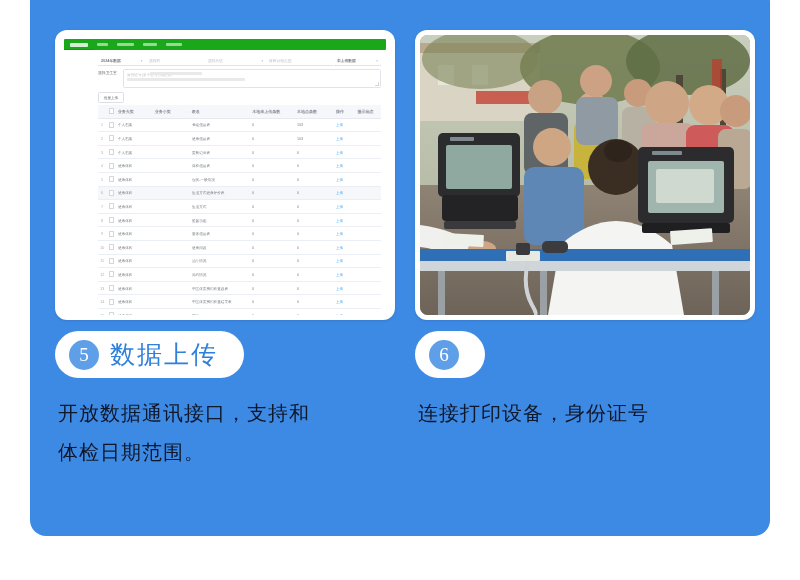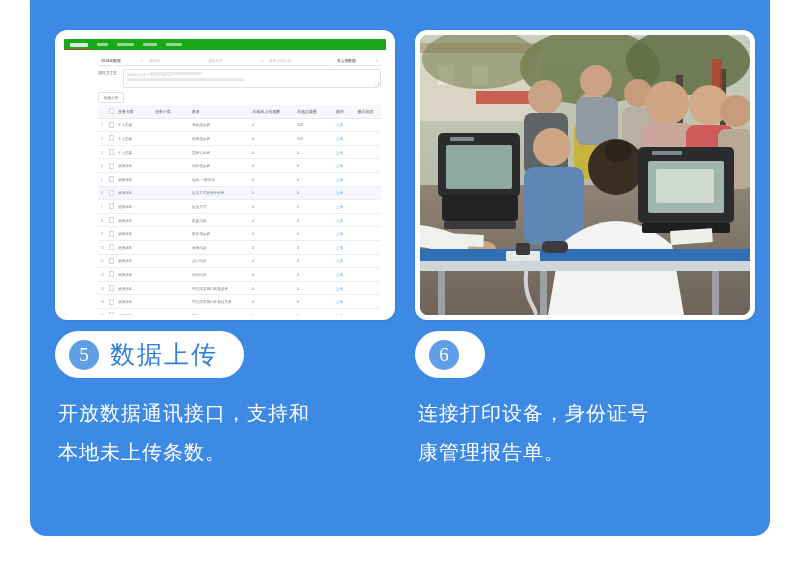--- a/index.html
+++ b/index.html
@@ -118,21 +118,21 @@
     flex:0 0 auto;
   }
   .pill-title{
     font-size:25px;color:#2f7fdd;letter-spacing:2px;white-space:nowrap;
     font-family:Liberation Mono, monospace;
   }
 
   
   .desc{
     position:absolute;top:408px;left:3px;width:336px;
-    color:#ffffff;font-size:20px;line-height:39px;letter-spacing:1px;
+    color:#0f172a;font-size:20px;line-height:39px;letter-spacing:1px;
     font-family:"DejaVu Sans","Liberation Sans",sans-serif;
   }
   .desc .l{display:block;}
 </style>
 </head>
 <body>
 
 <div class="page">
   <div class="blue-card">
     <div class="cols">
@@ -406,21 +406,21 @@
           </div>
         </div>
 
         <div class="pill">
           <div class="num">5</div>
           <div class="pill-title">数据上传</div>
         </div>
 
         <div class="desc">
           <span class="l">开放数据通讯接口，支持和</span>
-          <span class="l">本地未上传条数。</span>
+          <span class="l">体检日期范围。</span>
         </div>
       </div>
 
       <div class="col right">
 
         <div class="media">
           <div class="media-inner">
             <svg class="photo" viewBox="0 0 330 280" preserveAspectRatio="xMidYMid slice">
               <defs>
                 <linearGradient id="sky" x1="0" y1="0" x2="0" y2="1">
@@ -504,19 +504,18 @@
             </svg>
           </div>
         </div>
 
         <div class="pill">
           <div class="num">6</div>
         </div>
 
         <div class="desc">
           <span class="l">连接打印设备，身份证号</span>
-          <span class="l">康管理报告单。</span>
         </div>
       </div>
 
     </div>
   </div>
 </div>
 
 </body></html>

